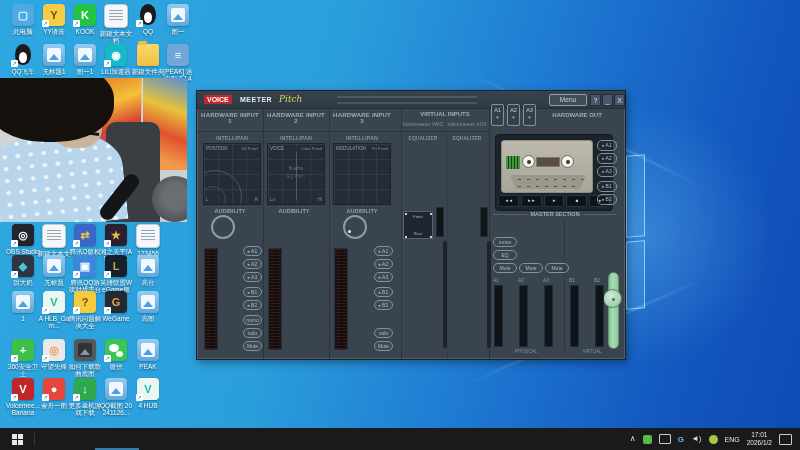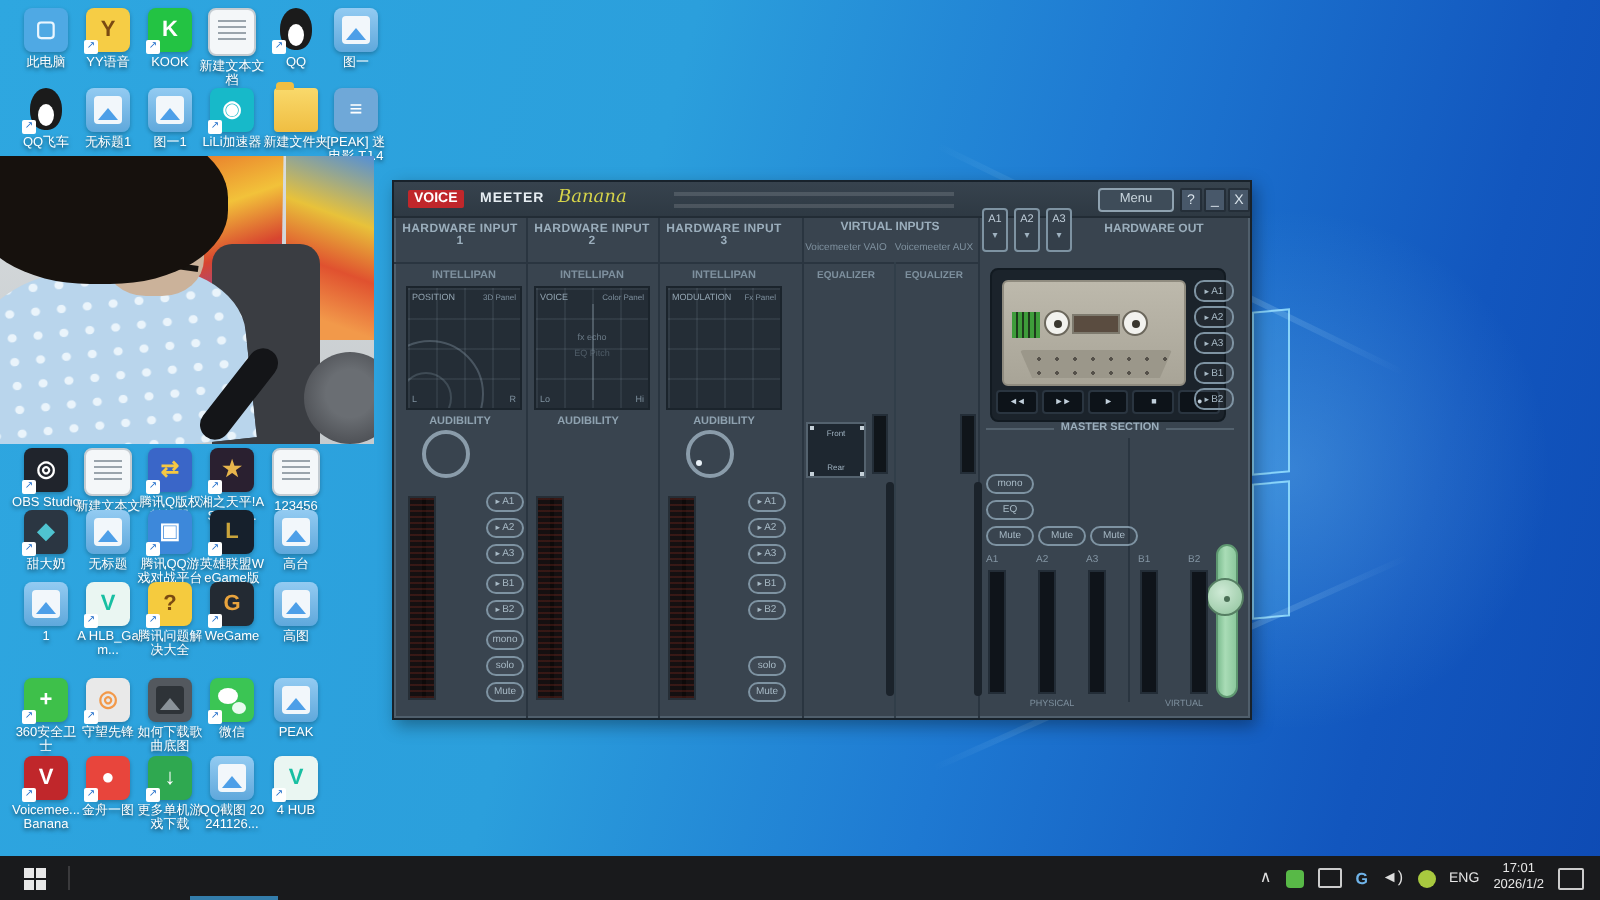--- a/index.html
+++ b/index.html
@@ -368,21 +368,21 @@
     <div class="face"></div>
     <div class="glasses"></div>
     <div class="hair"></div>
     <div class="mic"></div>
   </div>
 
   <div class="vm">
     <div class="tb"></div>
     <span class="voice-badge">VOICE</span>
     <span class="meeter">MEETER</span>
-    <span class="banana">Banana</span>
+    <span class="banana">Pitch</span>
     <div class="wm"></div>
     <div class="menu-btn">Menu</div>
     <div class="wbtn" id="btn-help">?</div>
     <div class="wbtn" id="btn-min">_</div>
     <div class="wbtn" id="btn-close">X</div>
 
     <div class="hline"></div>
     <div class="vdiv" style="left:66px"></div>
     <div class="vdiv" style="left:132px"></div>
     <div class="vdiv" style="left:204px"></div>

